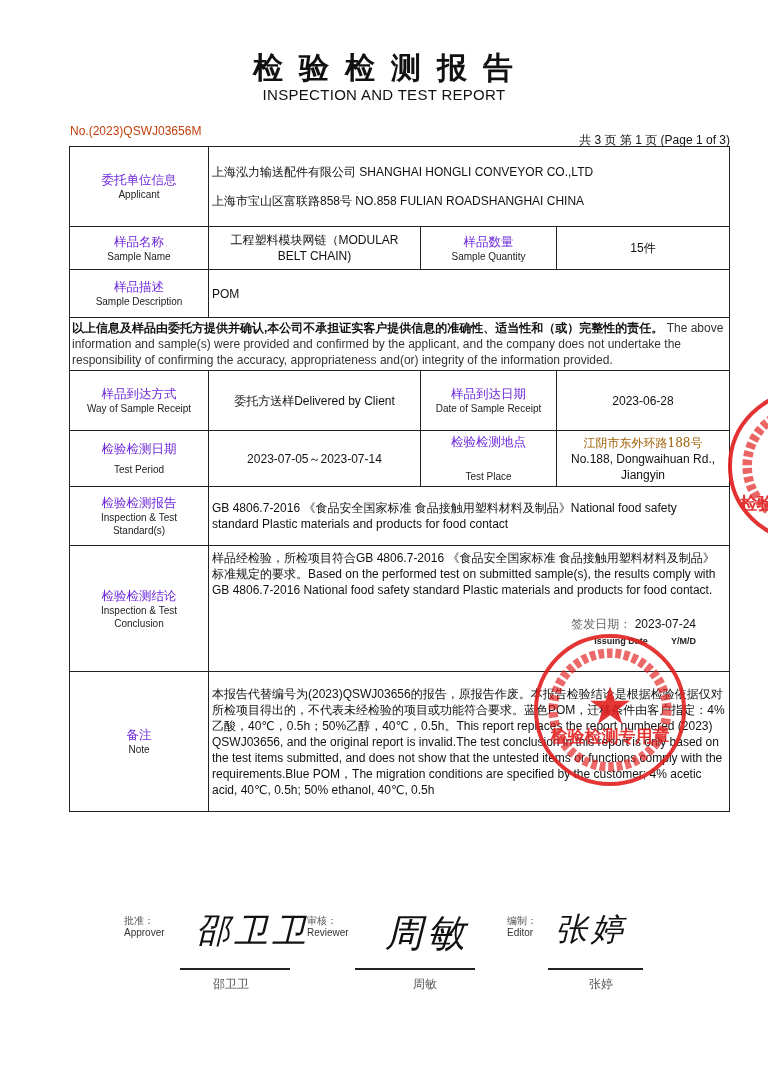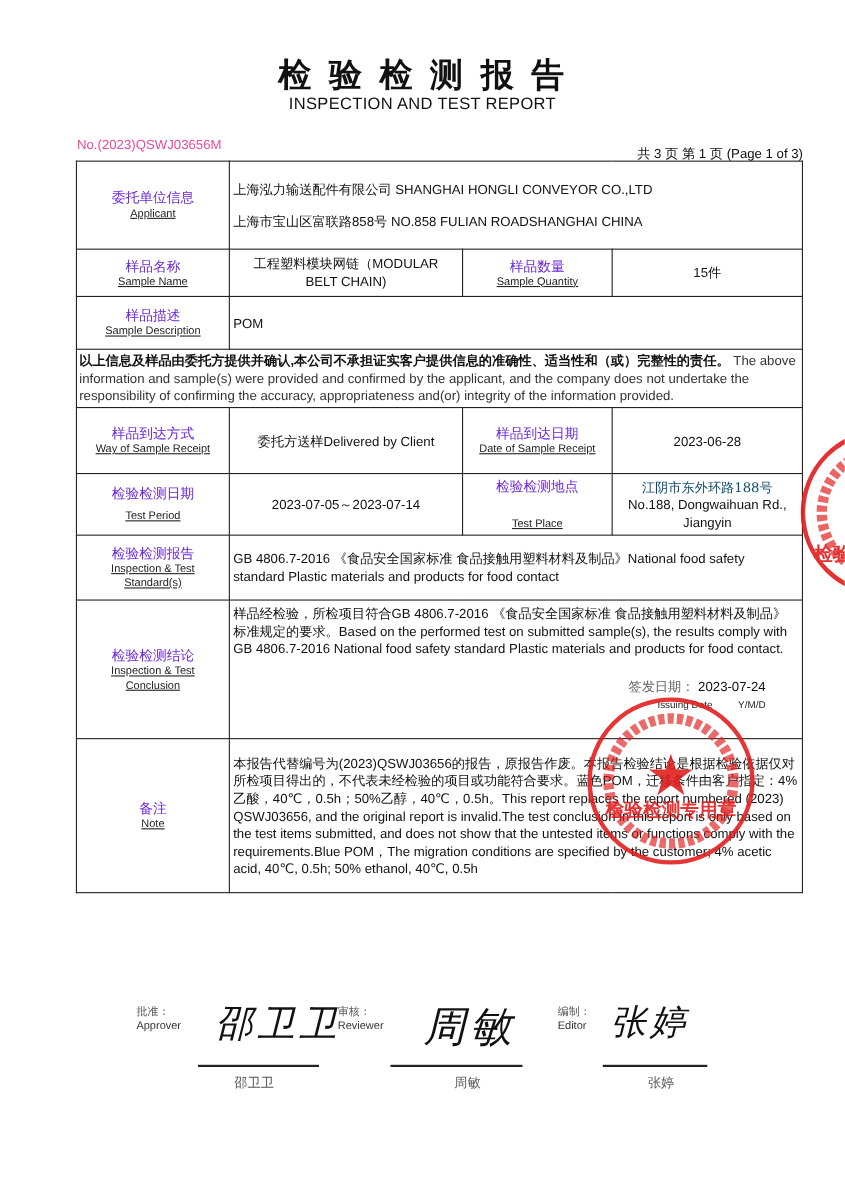--- a/index.html
+++ b/index.html
@@ -5,39 +5,39 @@
   * { box-sizing: border-box; margin: 0; padding: 0; }
   html, body { width: 768px; height: 1087px; background: #ffffff; overflow: hidden; }
   body { position: relative; font-family: "Liberation Sans", "DejaVu Sans", sans-serif; color: #1a1a1a; }
 
   .title-cn { position: absolute; top: 48px; left: 0; width: 768px; text-align: center;
     font-family: "DejaVu Serif", "Liberation Serif", serif; font-size: 30px; font-weight: bold;
     letter-spacing: 16px; color: #111; padding-left: 14px; }
   .title-en { position: absolute; top: 86px; left: 0; width: 768px; text-align: center;
     font-size: 15px; color: #111; letter-spacing: 0.3px; }
 
-  .report-no { position: absolute; top: 124px; left: 70px; font-size: 12px; color: #ec4899; }
+  .report-no { position: absolute; top: 124px; left: 70px; font-size: 12px; color: #c2410c; }
   .page-info { position: absolute; top: 132px; right: 38px; font-size: 12px; color: #111; }
 
   table.main { position: absolute; top: 146px; left: 69px; width: 660px; border-collapse: collapse;
     table-layout: fixed; }
   table.main td { border: 1.5px solid #222; vertical-align: middle; font-size: 12px; line-height: 16px; }
   td.lbl { text-align: center; color: #444; }
   td.lbl .cn { display: block; font-family: "DejaVu Serif", serif; font-size: 12.5px; color: #6d28d9; }
-  td.lbl .en { display: block; font-size: 10px; color: #222; line-height: 13px; text-decoration: underline; }
+  td.lbl .en { display: block; font-size: 10px; color: #222; line-height: 13px; }
   td.val { padding: 2px 3px; color: #111; }
-  td.val .cnt { font-family: "DejaVu Serif", serif; color: #0c4a6e; }
+  td.val .cnt { font-family: "DejaVu Serif", serif; color: #a16207; }
   td.center { text-align: center; }
 
   .disclaimer { font-size: 6px; line-height: 9px; padding: 2px 2px; color: #333; }
   .disclaimer b { font-weight: bold; color: #111; }
 
   .issue { text-align: right; padding-right: 30px; margin-top: 18px; }
   .issue .cn-label { font-family: "DejaVu Serif", serif; color: #666; font-size: 12px; text-align: right; }
-  .issue .en-label { font-size: 9px; color: #222; }
+  .issue .en-label { font-size: 9px; color: #222; font-weight: bold; }
 
   .sign { position: absolute; top: 915px; font-size: 10px; line-height: 12px; color: #333; }
   .sign .cn { font-family: "DejaVu Serif", serif; color: #555; display: block; }
   .sig-line { position: absolute; height: 1.5px; background: #222; top: 968px; }
   .sig-script { position: absolute; top: 908px; font-family: "DejaVu Serif", serif; font-size: 34px;
     color: #111; font-style: italic; letter-spacing: 4px; }
   .signer { position: absolute; top: 976px; font-family: "DejaVu Serif", serif; font-size: 12px; color: #555; }
 
   .stamp { position: absolute; border: 4px solid #e21b1b; border-radius: 50%; color: #e21b1b; pointer-events: none; }
   .stamp .star { position: absolute; left: 50%; top: 50%; transform: translate(-50%,-58%); font-size: 52px; line-height: 52px; }

